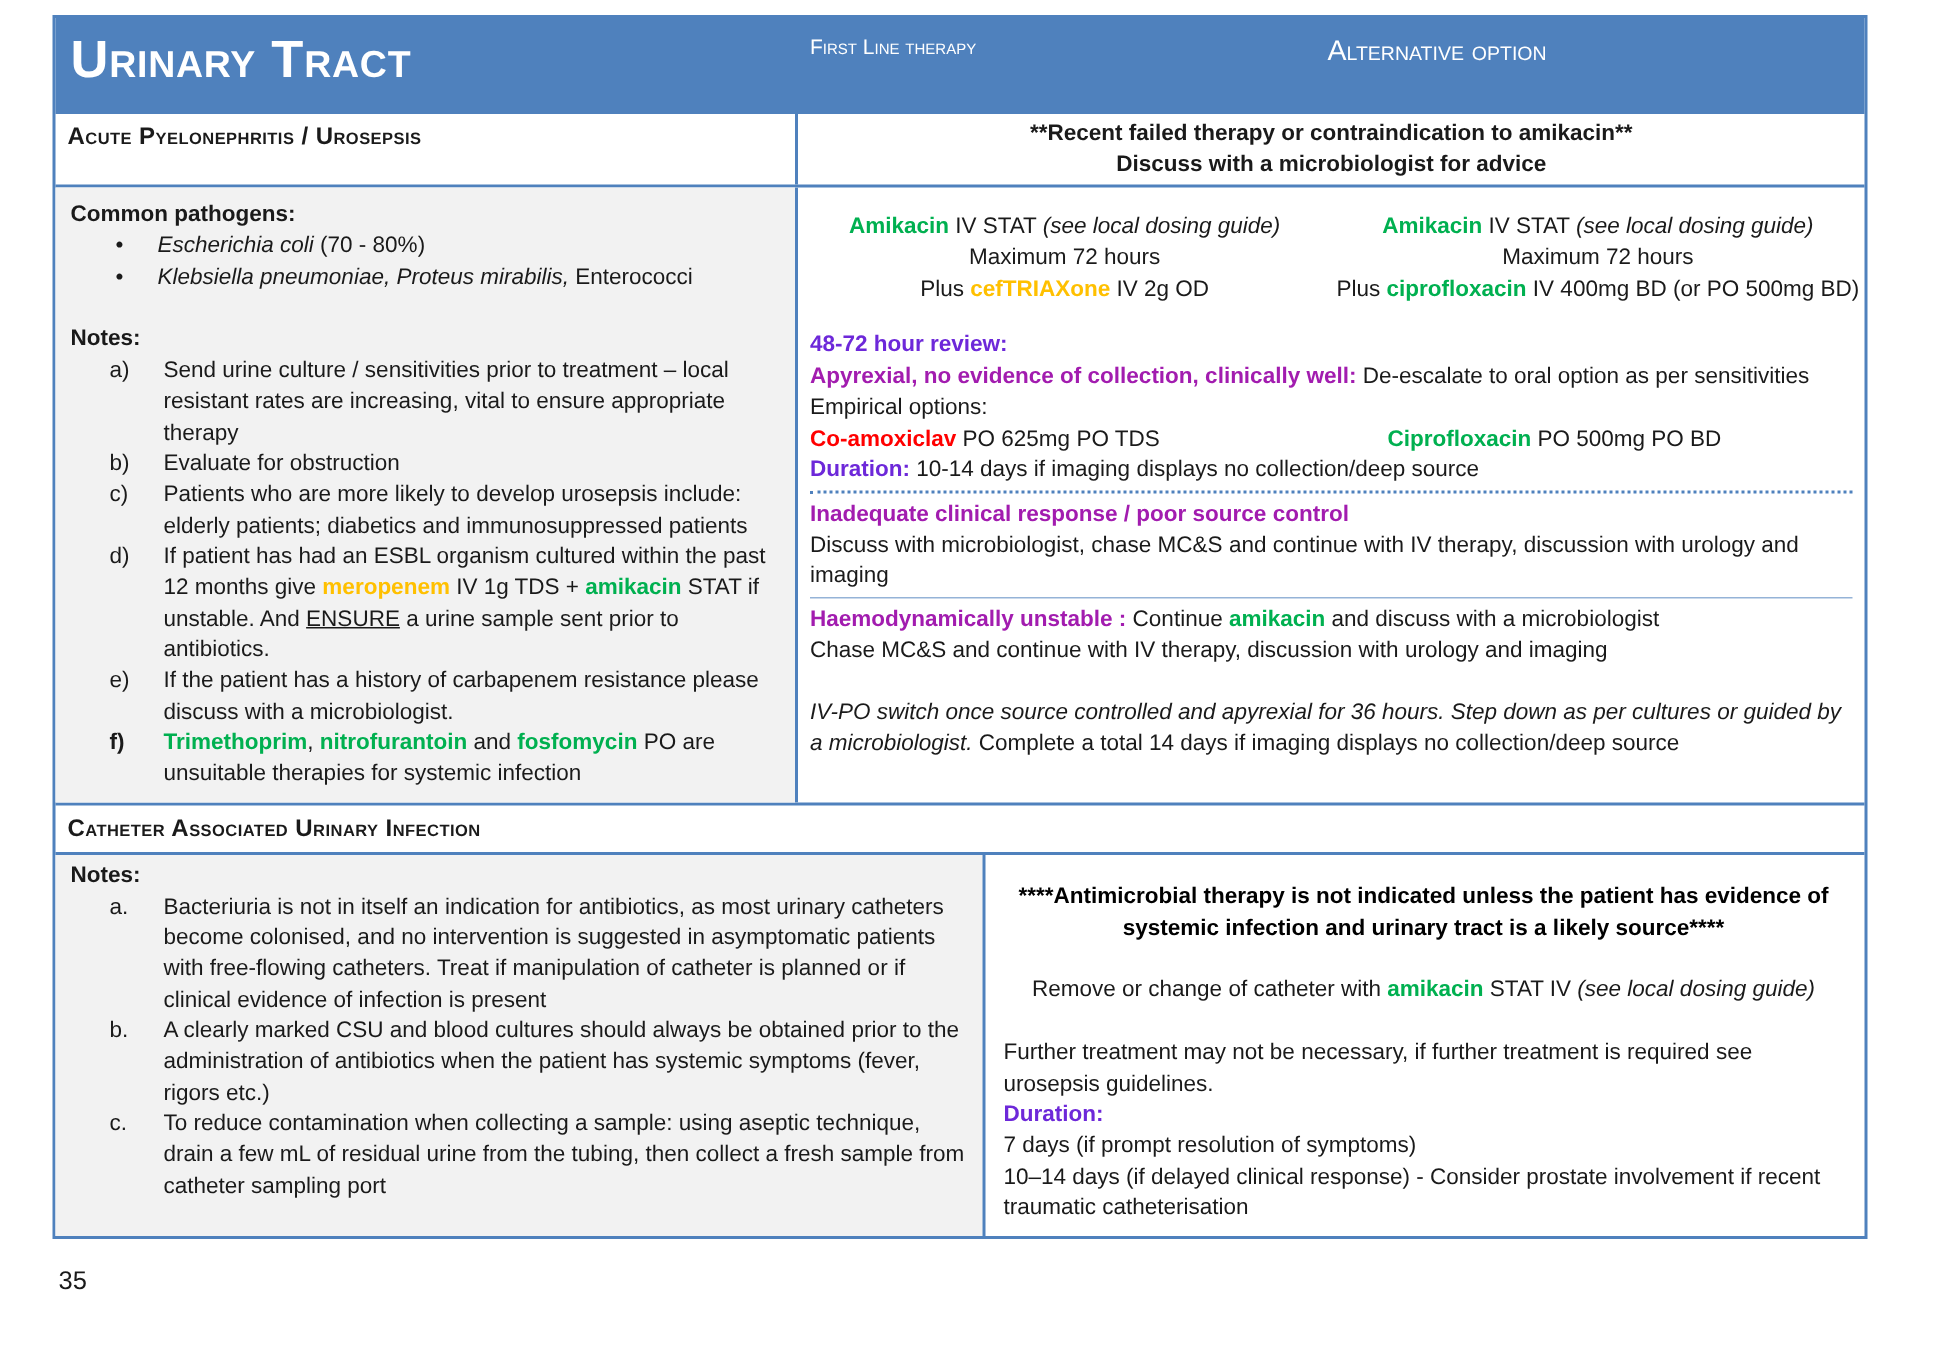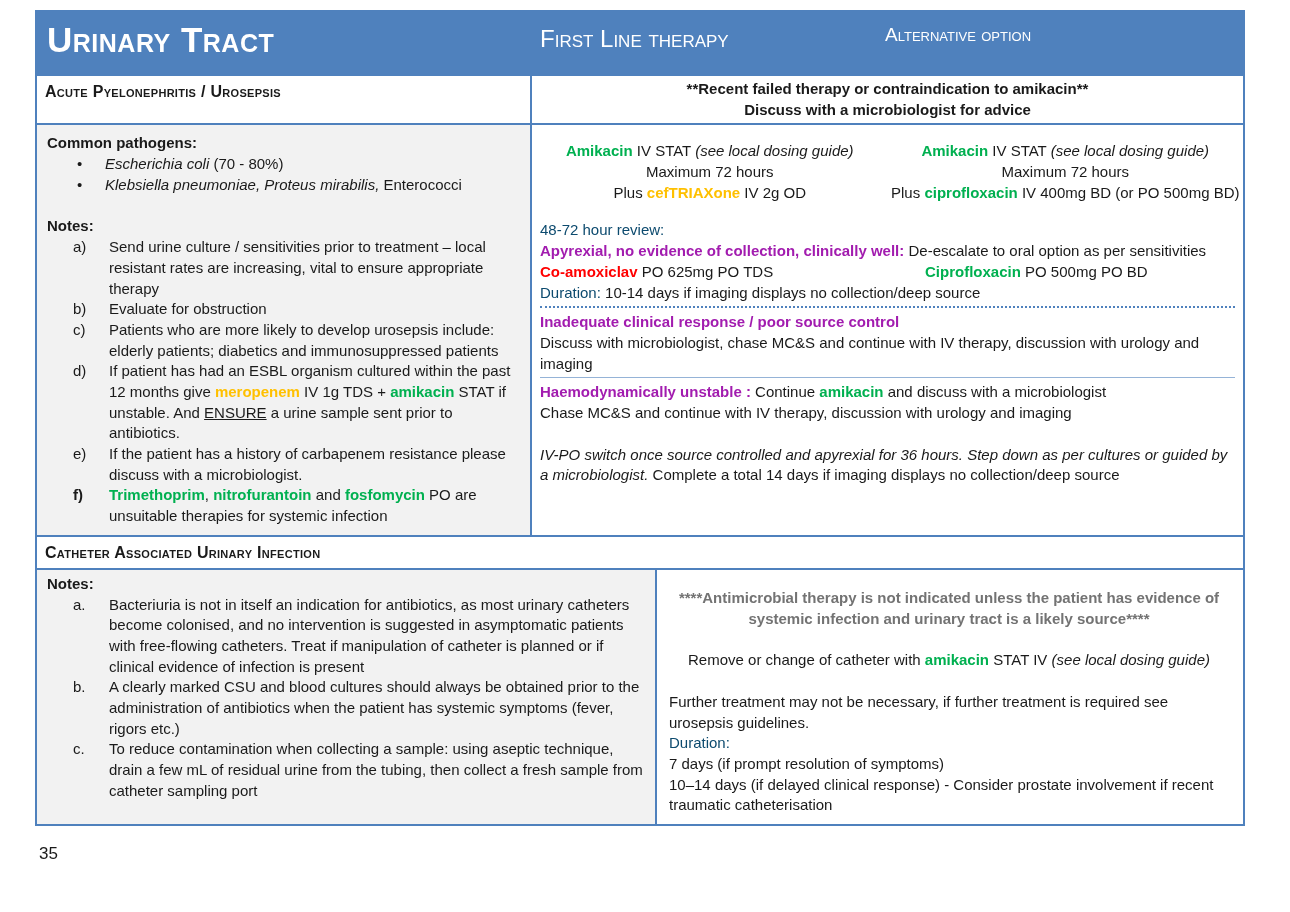--- a/index.html
+++ b/index.html
@@ -7,21 +7,21 @@
   body {
     width:1290px; height:912px; position:relative; overflow:hidden;
     font-family:"Liberation Sans","DejaVu Sans",sans-serif;
     font-size:15px; line-height:1.38; color:#1a1a1a;
   }
   .doc-table { position:absolute; left:35px; top:10px; width:1210px; border:2px solid #4F81BD; }
 
   
   .hdr { position:relative; height:62px; background:#4F81BD; color:#fff; }
   .hdr-title { position:absolute; left:10px; top:4px; font-size:35px; font-weight:bold; font-variant:small-caps; letter-spacing:0.5px; }
-  .hdr-col1 { position:absolute; left:503px; top:10px; font-size:24px; font-variant:small-caps; }
+  .hdr-col1 { position:absolute; left:503px; top:10px; font-size:14px; font-variant:small-caps; }
   .hdr-col2 { position:absolute; left:848px; top:10px; font-size:19px; font-variant:small-caps; }
 
   .row { display:flex; border-top:2px solid #4F81BD; }
   .cell-left { width:495px; border-right:2px solid #4F81BD; }
   .cell-right { flex:1; }
 
   
   .sec-title { font-size:16px; font-weight:bold; font-variant:small-caps; padding:5px 8px 4px 8px; letter-spacing:0.3px; }
 
   
@@ -60,23 +60,23 @@
   .center { text-align:center; }
 
   .page-num { position:absolute; left:39px; top:842px; font-size:17px; }
 
   
   .s-b  { font-weight:bold; }
   .s-i  { font-style:italic; }
   .s-g  { color:#00B050; font-weight:bold; }
   .s-o  { color:#FFC000; font-weight:bold; }
   .s-r  { color:#FF0000; font-weight:bold; }
-  .s-bl { color:#0c4a6e; font-weight:normal; }
+  .s-bl { color:#6d28d9; font-weight:bold; }
   .s-pu { color:#a21caf; font-weight:bold;margin-top:20px; }
-  .s-na { color:#737373; font-weight:bold; }
+  .s-na { color:#000000; font-weight:bold; }
   .s-u  { text-decoration:underline; }
 </style>
 </head>
 <body>
 
 <div class="doc-table">
 
   <div class="hdr">
     <div class="hdr-title">Urinary Tract</div>
     <div class="hdr-col1">First Line therapy</div>
@@ -141,20 +141,21 @@
         <div class="therapy-col">
           <div><span class="s-g">Amikacin</span><span> IV STAT </span><span class="s-i">(see local dosing guide)</span></div>
           <div><span>Maximum 72 hours</span></div>
           <div><span>Plus </span><span class="s-g">ciprofloxacin</span><span> IV 400mg BD (or PO 500mg BD)</span></div>
         </div>
       </div>
 
       <div class="rx-body">
         <div class="review"><span class="s-bl">48-72 hour review:</span></div>
         <div><span class="s-pu">Apyrexial, no evidence of collection, clinically well:</span><span> De-escalate to oral option as per sensitivities</span></div>
+        <div><span>Empirical options:</span></div>
         <div class="emp-row">
           <div class="emp-left"><span class="s-r">Co-amoxiclav</span><span> PO 625mg PO TDS</span></div>
           <div class="emp-right"><span class="s-g">Ciprofloxacin</span><span> PO 500mg PO BD</span></div>
         </div>
         <div><span class="s-bl">Duration:</span><span> 10-14 days if imaging displays no collection/deep source</span></div>
         <div class="div-dotted"></div>
         <div><span class="s-pu">Inadequate clinical response / poor source control</span></div>
         <div><span>Discuss with microbiologist, chase MC&amp;S  and continue with IV therapy, discussion with urology and imaging</span></div>
         <div class="div-thin"></div>
         <div><span class="s-pu">Haemodynamically unstable :</span><span> Continue </span><span class="s-g">amikacin</span><span> and discuss with a microbiologist</span></div>

